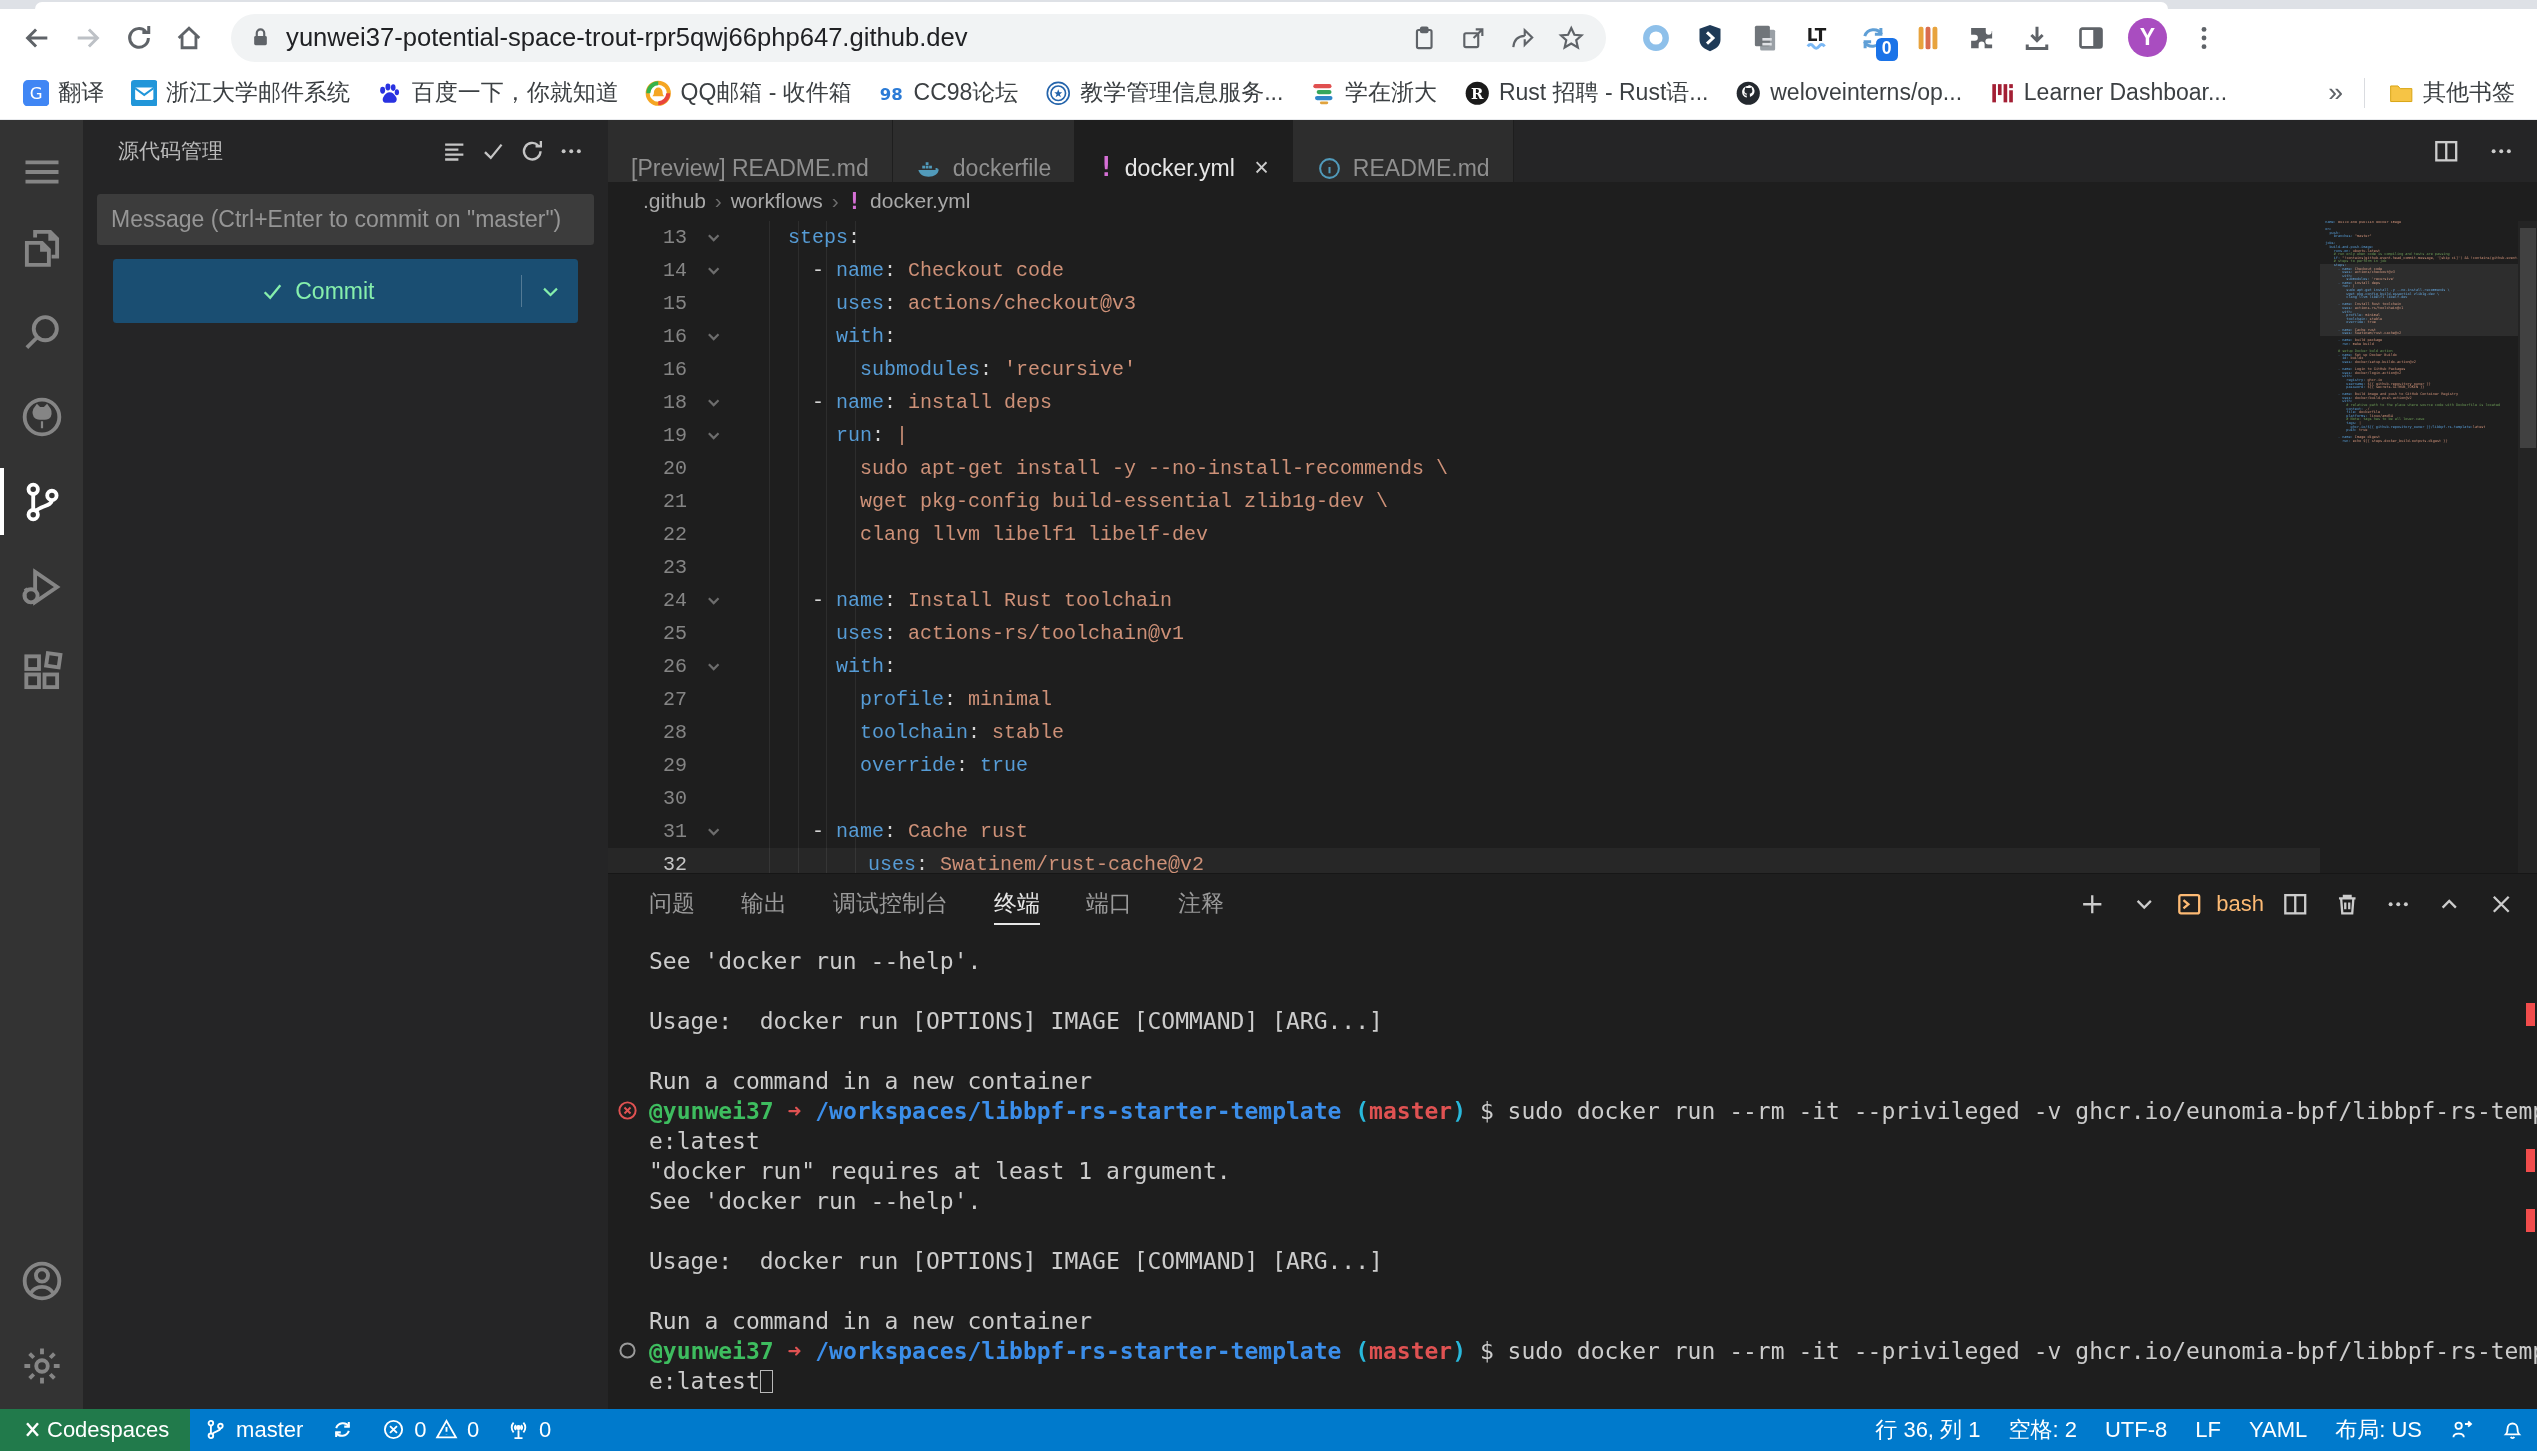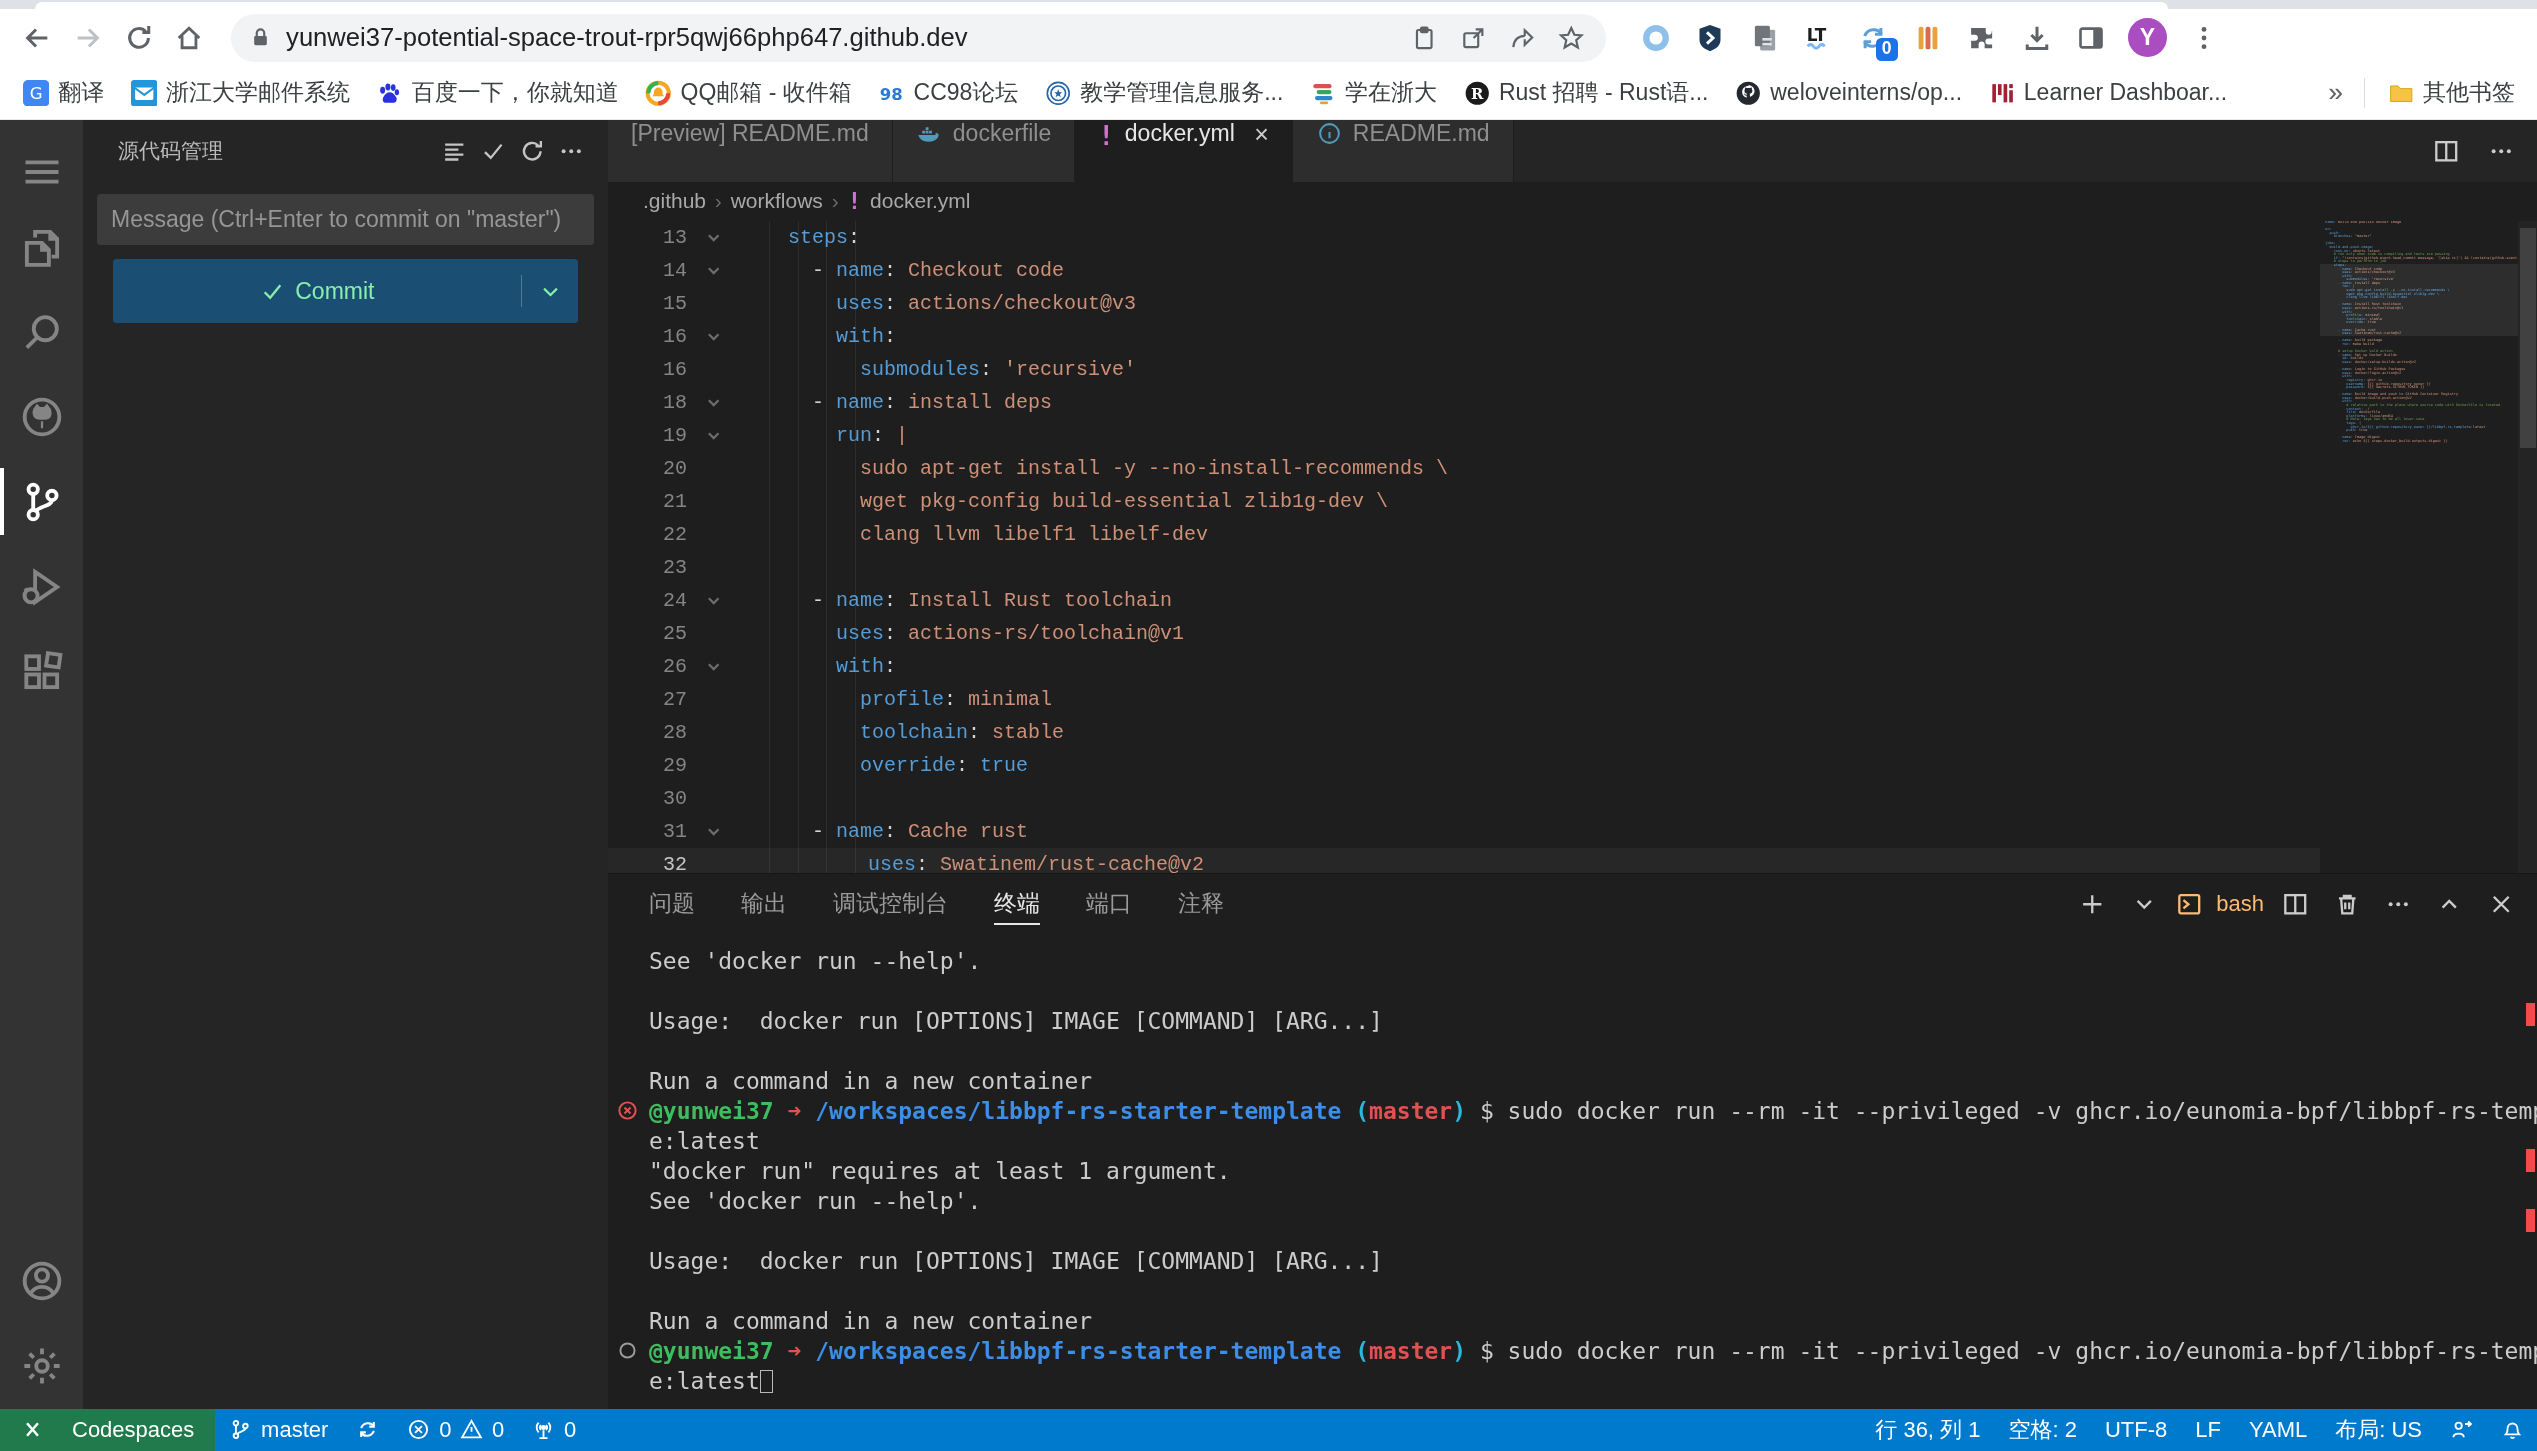--- a/index.html
+++ b/index.html
@@ -54,21 +54,21 @@
   .commit-btn { margin:14px 30px 0; height:64px; background:#1a4e72; border-radius:3.5px; display:flex; align-items:center; color:#86efac; font-size:23px; }
   .commit-main { flex:1; display:flex; align-items:center; justify-content:center; gap:10.6px; }
   .commit-main svg { width:25px; height:25px; }
   .commit-div { width:0.9px; height:32px; background:rgba(255,255,255,.25); }
   .commit-chev { width:56px; display:flex; align-items:center; justify-content:center; }
   .commit-chev svg { width:23px; height:23px; }
 
   .main { flex:1; display:flex; flex-direction:column; min-width:0; }
 
   .tabbar { height:62px; background:#252526; display:flex; align-items:stretch; flex:none; }
-  .tab { display:flex; align-items:flex-start; gap:10.6px; padding:0 23px; font-size:23px; color:#8f8f8f; background:#2d2d2d; border-right:0.9px solid #1e1e1e; white-space:nowrap; }
+  .tab { display:flex; align-items:flex-end; gap:10.6px; padding:0 23px; font-size:23px; color:#8f8f8f; background:#2d2d2d; border-right:0.9px solid #1e1e1e; white-space:nowrap; }
   .tab.active { background:#1e1e1e; color:#e7e7e7; }
   .tab .ticon { width:26.5px; height:26.5px; display:flex; align-items:center; justify-content:center; }
   .tab .ticon svg { width:25px; height:25px; }
   .tab .exmark { color:#d670d6; font-weight:bold; font-size:26.5px; font-family:"DejaVu Sans Mono",monospace; }
   .tab .close { margin-left:8.8px; color:#cccccc; font-size:25px; }
   .tabbar-fill { flex:1; display:flex; align-items:center; justify-content:flex-end; gap:16px; padding-right:17.6px; color:#cccccc; }
   .tb-action { width:39px; height:39px; display:flex; align-items:center; justify-content:center; }
   .tb-action svg { width:26.5px; height:26.5px; }
 
   .breadcrumb { height:39px; display:flex; align-items:center; padding-left:35px; gap:8.8px; color:#a9a9a9; font-size:21px; background:#1e1e1e; flex:none; }
@@ -111,21 +111,21 @@
   .t-bl { color:#3b8eea; font-weight:bold; } .t-cy { color:#29b8db; font-weight:bold; }
   .t-gutter { position:absolute; left:-32px; top:4.4px; width:23px; height:23px; }
   .t-gutter svg { width:21px; height:21px; }
   .t-cursor { display:inline-block; width:13.2px; height:23px; border:1.8px solid #b9b9b9; vertical-align:-3.5px; }
   .ovr { position:absolute; right:3.5px; width:8.8px; height:23px; background:#f14c4c; }
 
   
   .statusbar { height:42px; background:#007acc; display:flex; align-items:center; color:#ffffff; font-size:22px; }
   .sb-item { display:flex; align-items:center; gap:8.8px; padding:0 14px; height:42px; white-space:nowrap; }
   .sb-item svg { width:23px; height:23px; }
-  .sb-remote { background:#217a4b; padding:4px 21px; gap:28px; }
+  .sb-remote { background:#217a4b; padding:4px 21px; gap:3px; }
   .sb-right { margin-left:auto; display:flex; height:42px; }
 </style>
 </head>
 <body>
 
 <div class="tabstrip">
     <div class="active-tab"></div>
   </div>
 
 <div class="browser-top">

